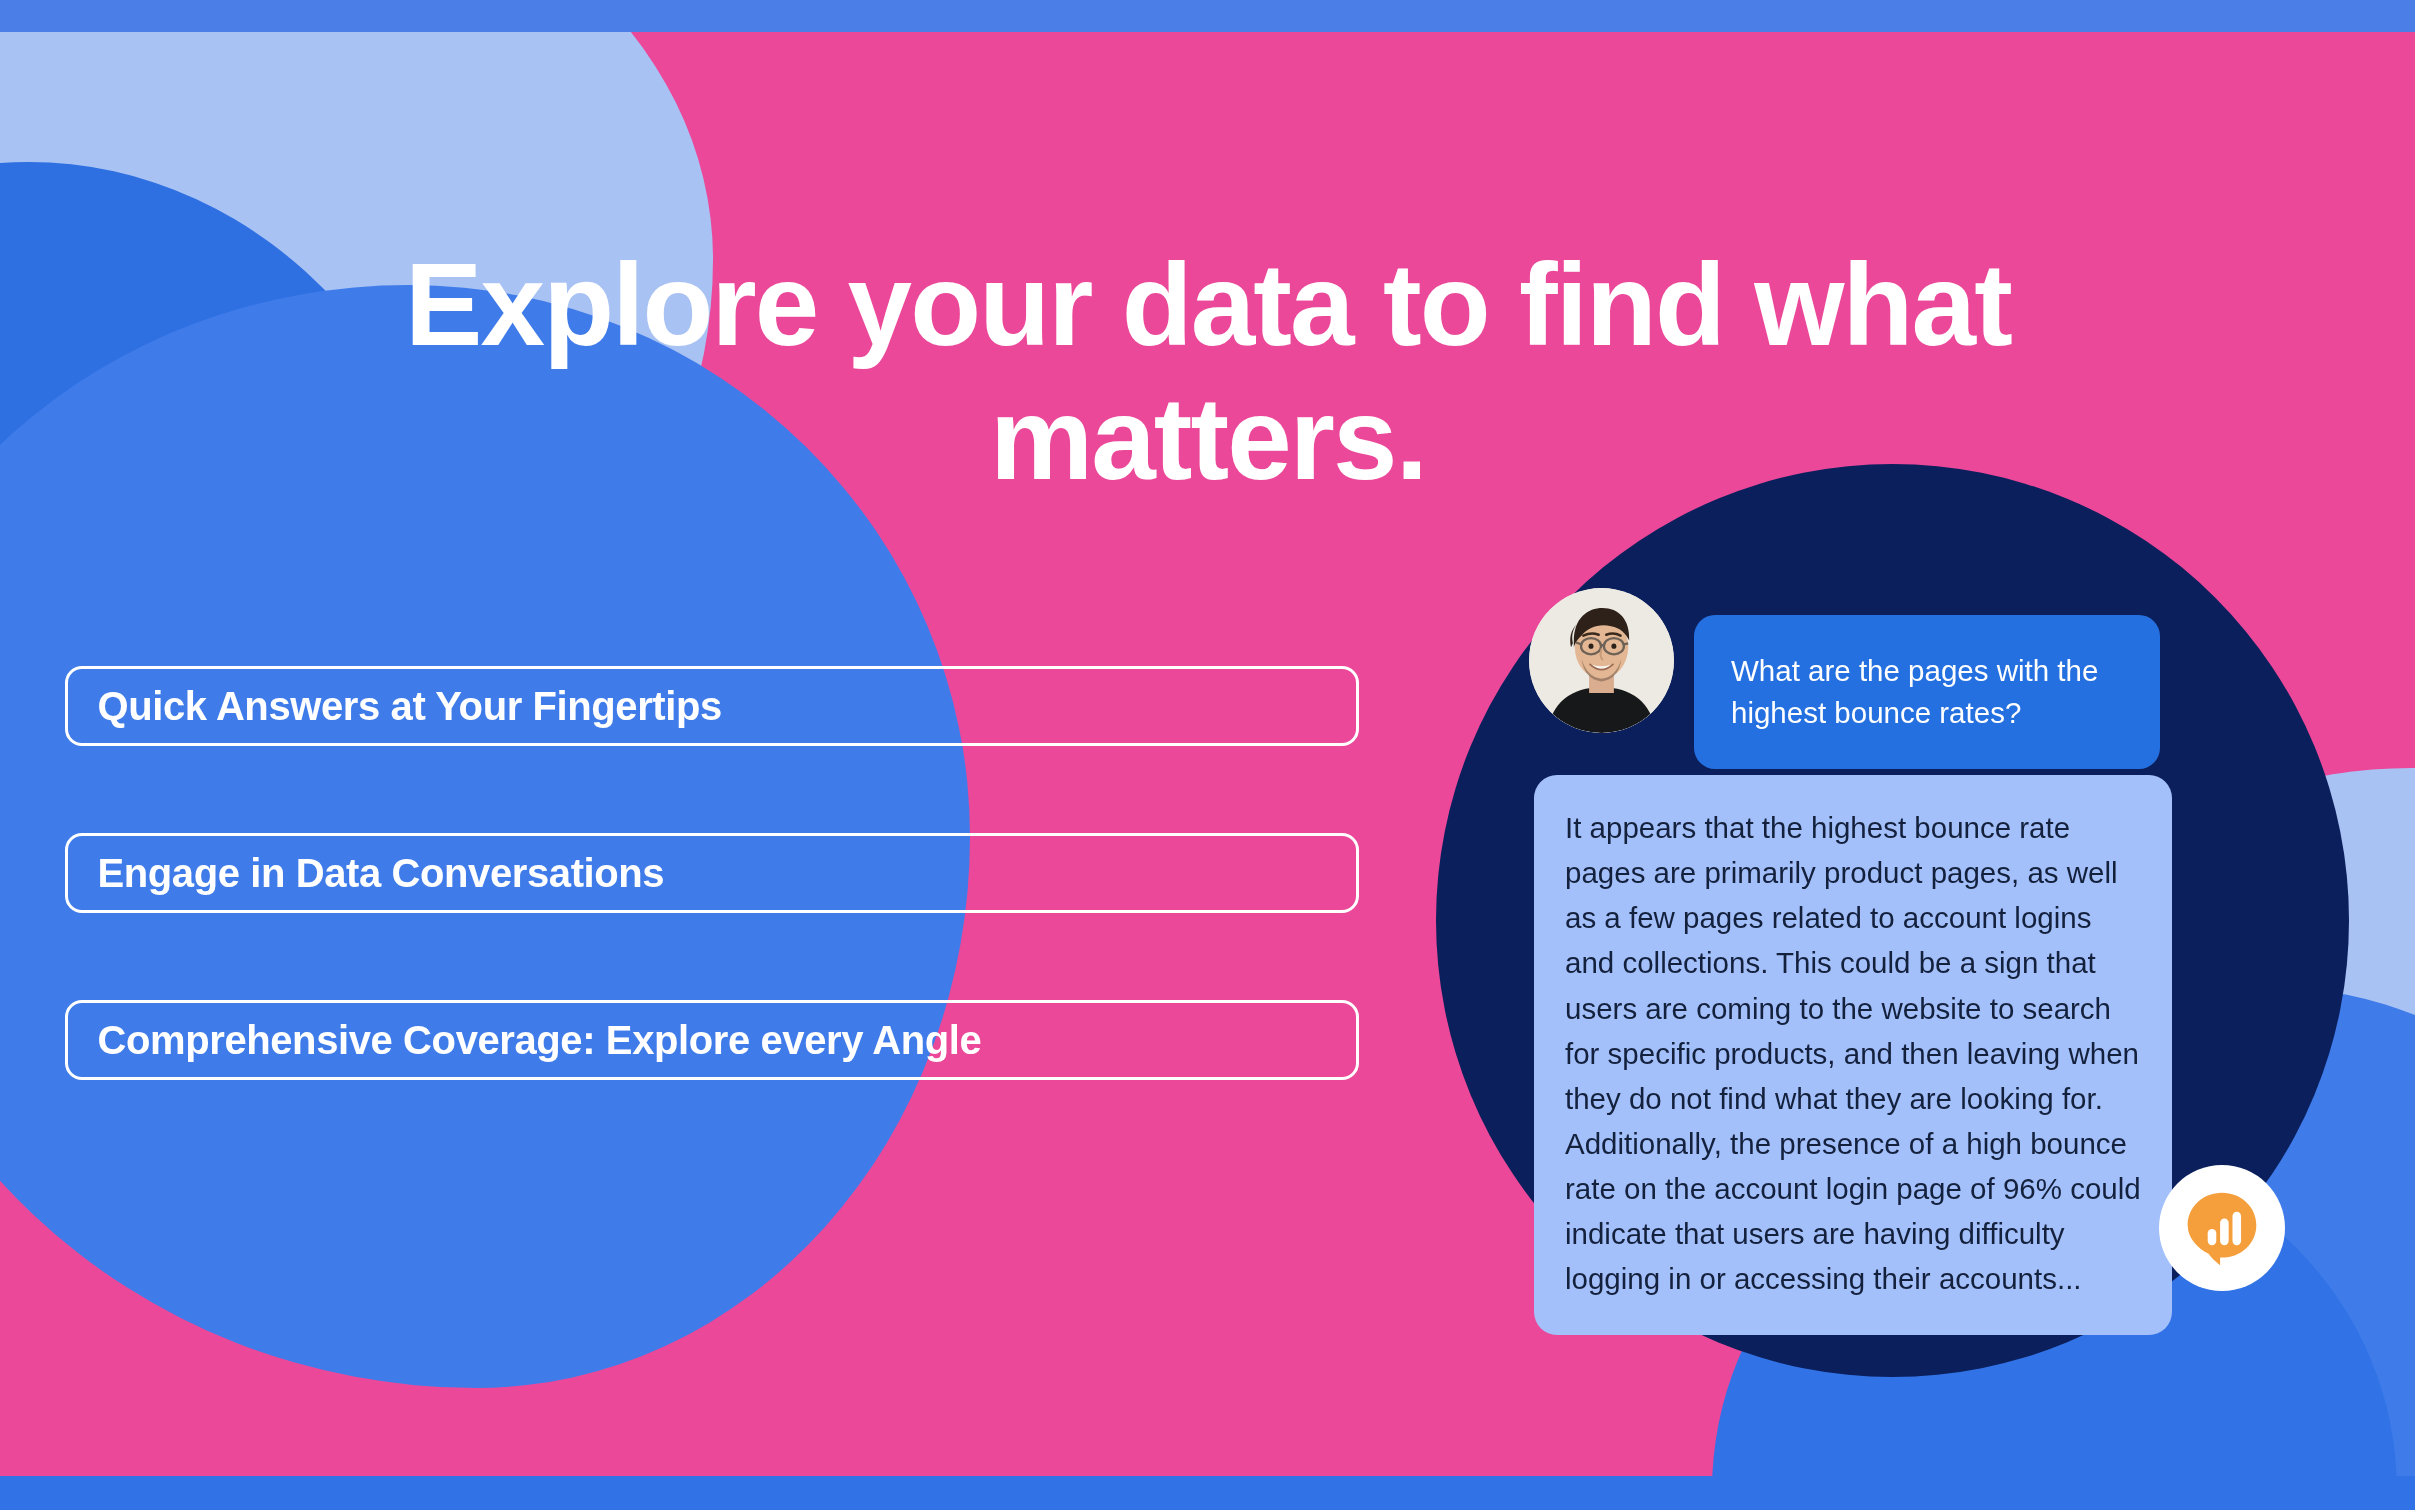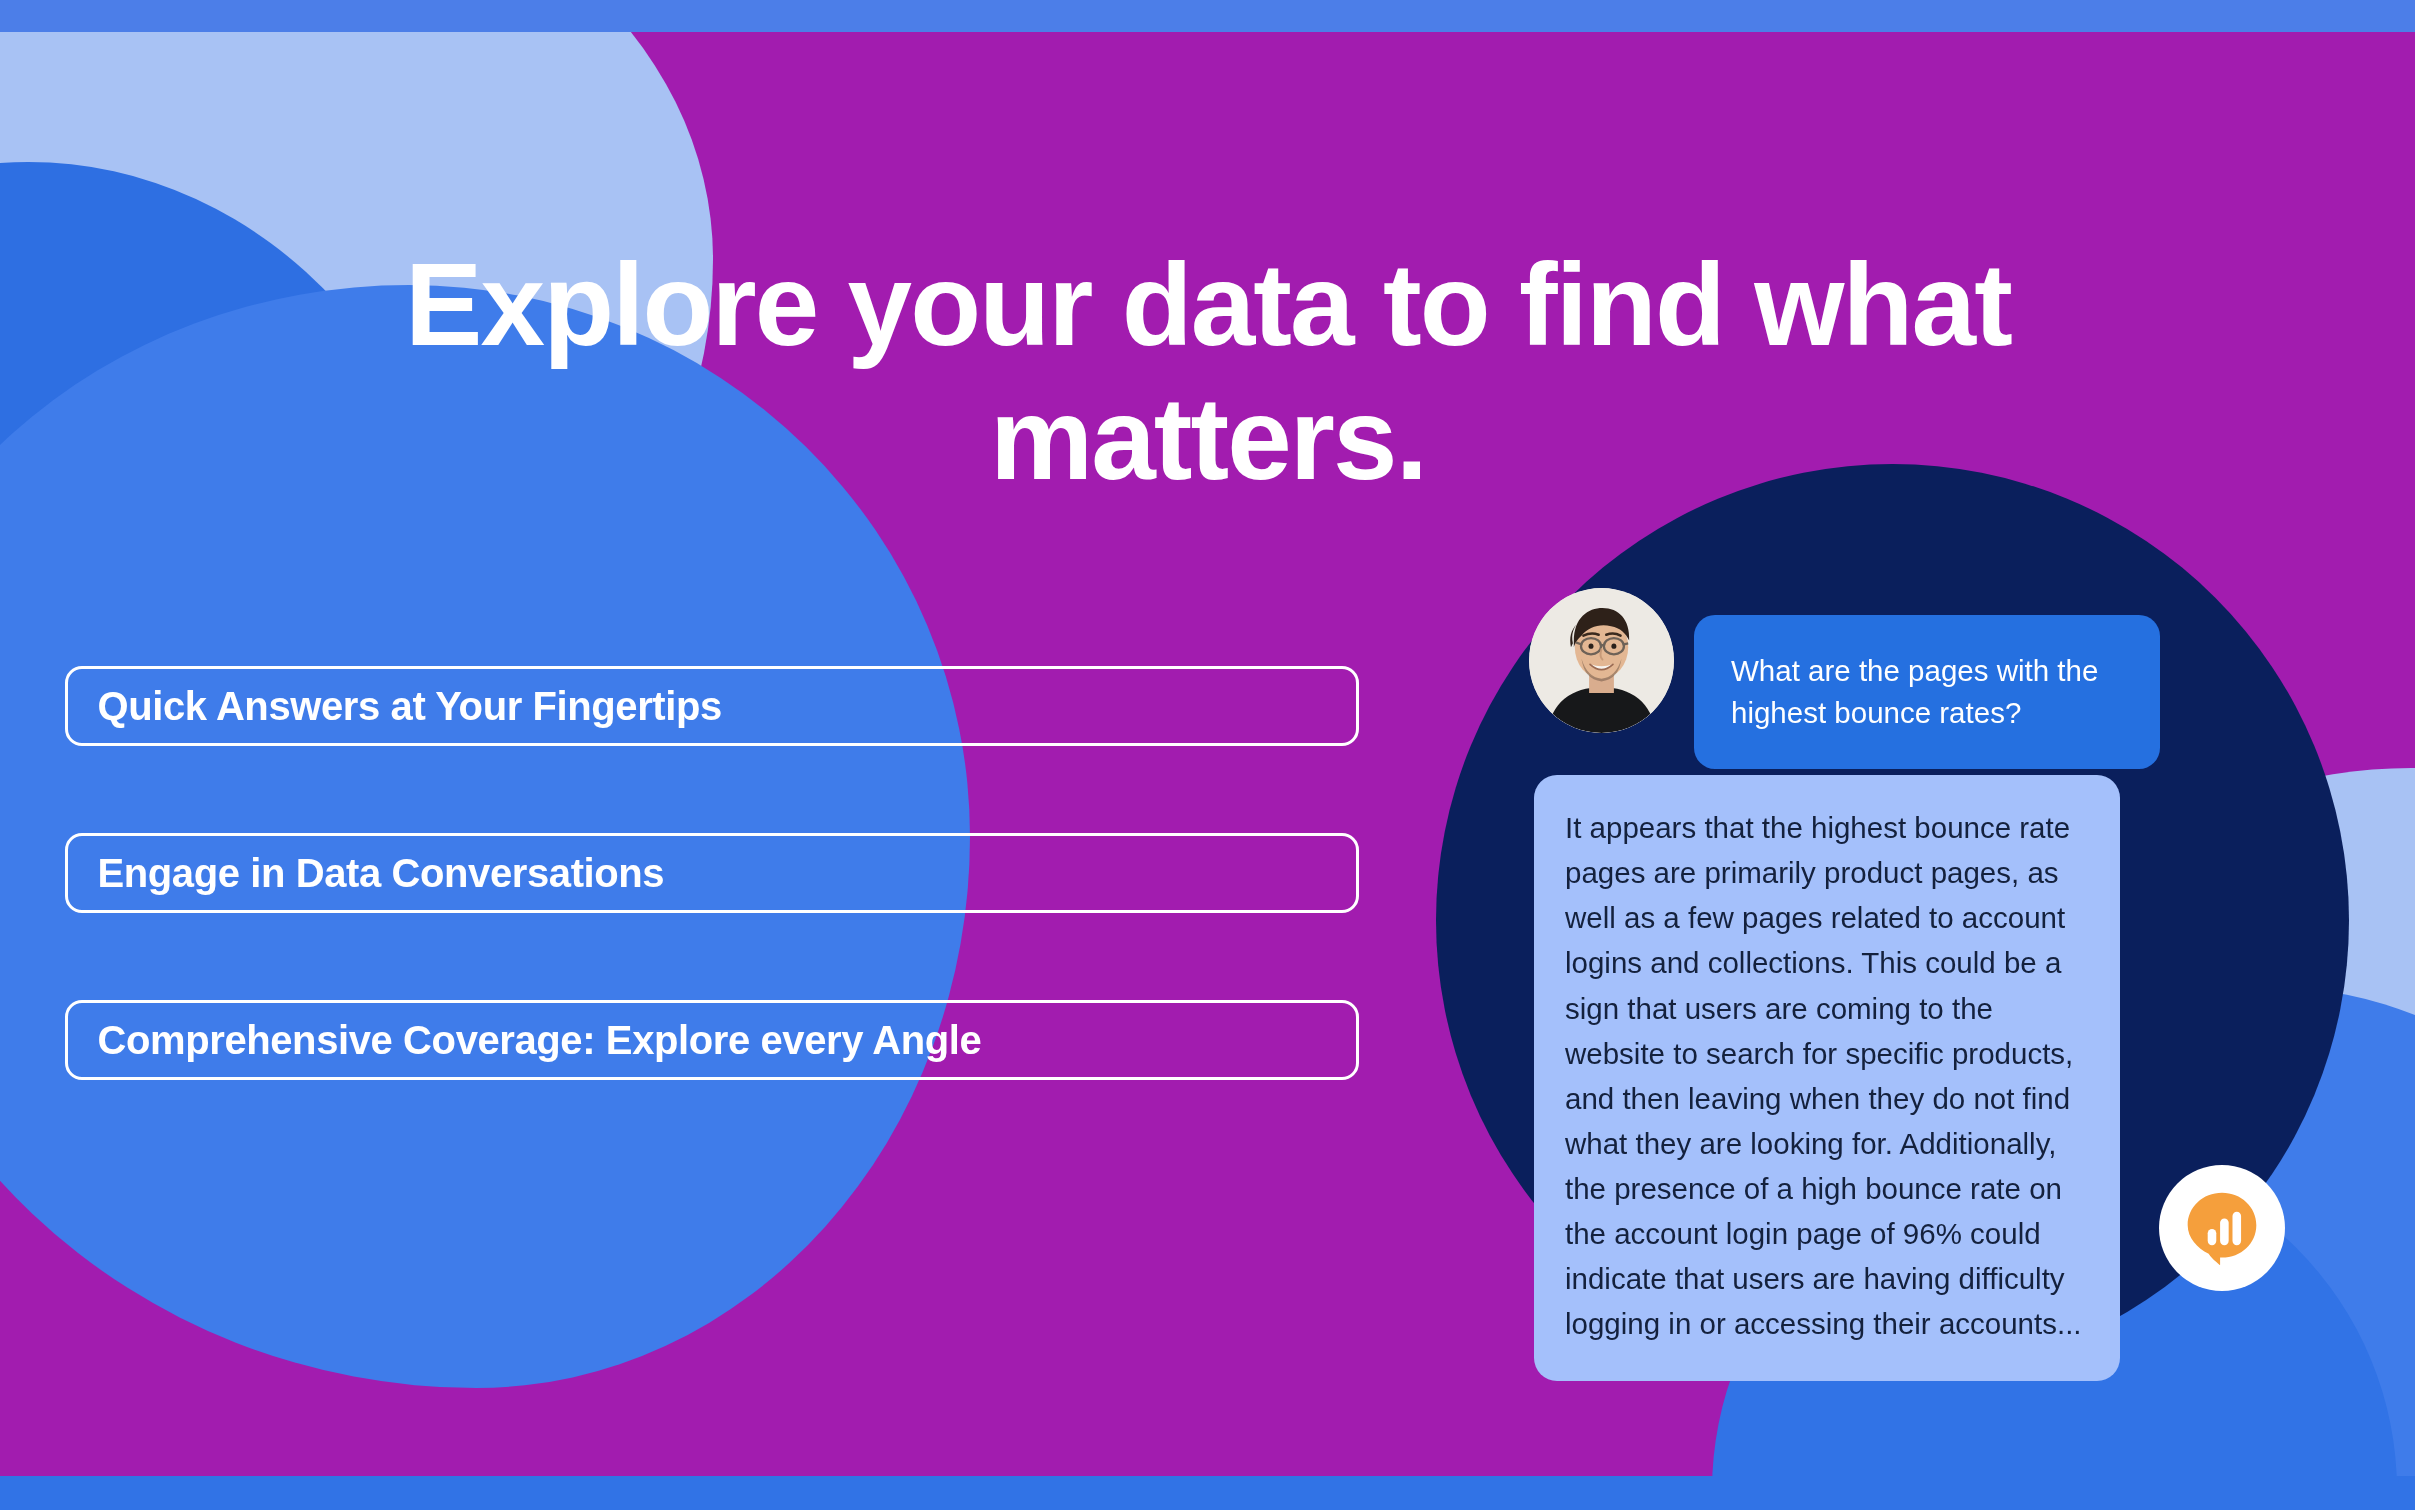--- a/index.html
+++ b/index.html
@@ -5,21 +5,21 @@
   html, body {
     margin: 0;
     padding: 0;
     background: #2A6DE4;
   }
   #stage {
     position: relative;
     width: 2416px;
     height: 1510px;
     overflow: hidden;
-    background: #a21caf;
+    background: #ec4899;
     font-family: "Liberation Sans", sans-serif;
   }
 
   
   #bg-layer {
     position: absolute;
     inset: 0;
     overflow: hidden;
     z-index: 0;
   }
@@ -185,21 +185,21 @@
     box-sizing: border-box;
     color: #ffffff;
     font-size: 29.5px;
     line-height: 1.42;
     margin-top: 27px;
   }
   #answer-bubble {
     position: absolute;
     left: 155px;
     top: 328px;
-    width: 586px;
+    width: 638px;
     box-sizing: border-box;
     background: #A4C0FB;
     border-radius: 23px;
     padding: 30px 31px 34px 31px;
     color: #14213D;
     font-size: 29.5px;
     line-height: 1.53;
     z-index: 3;
   }
   #logo-badge {

